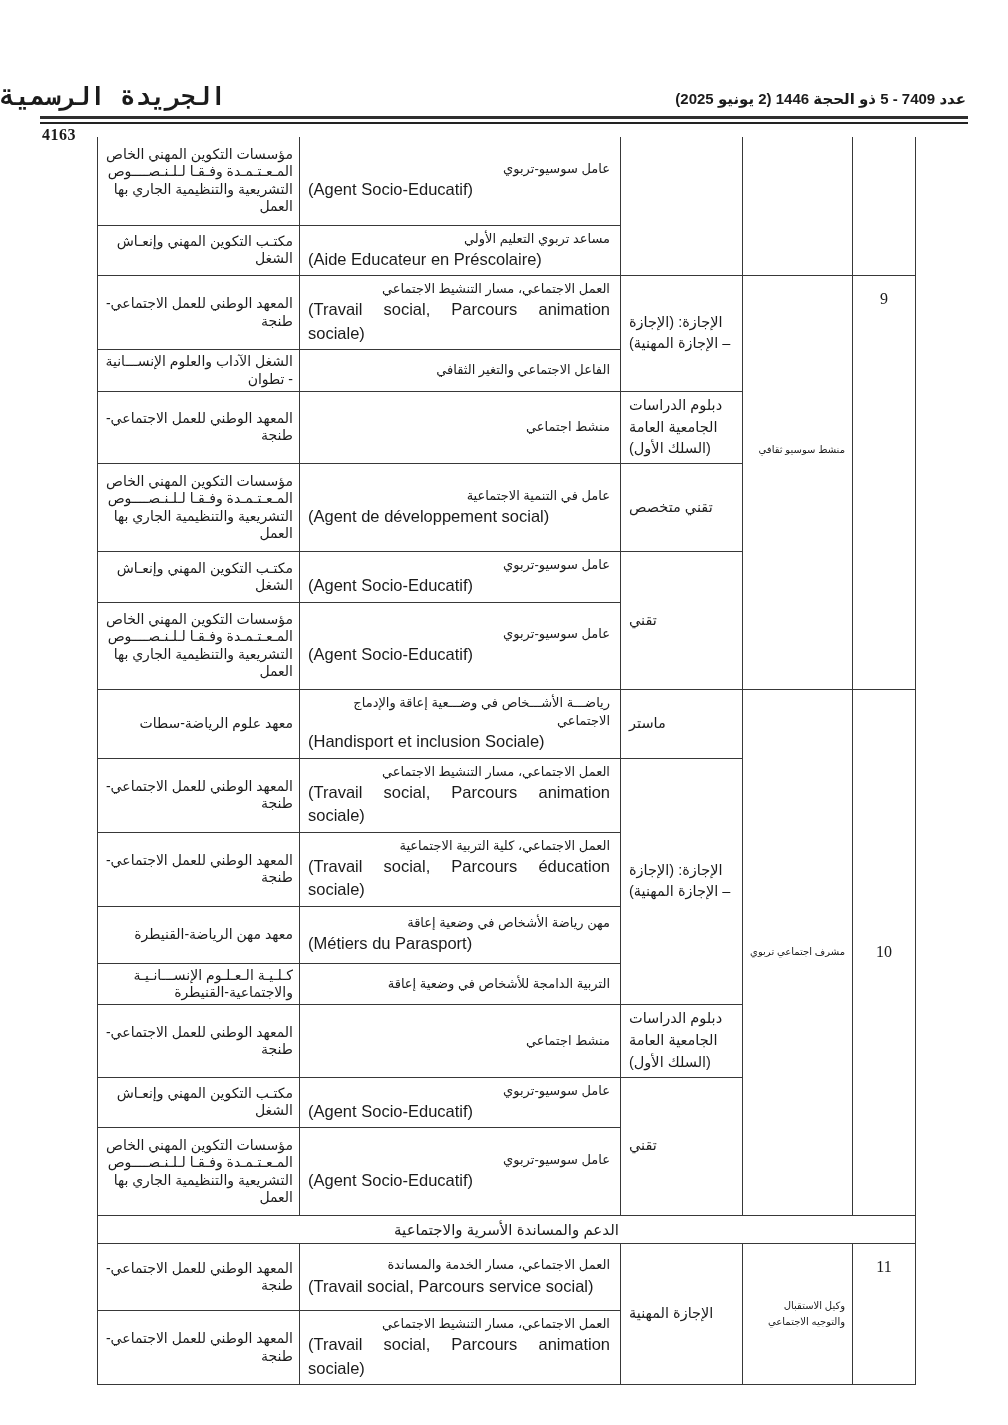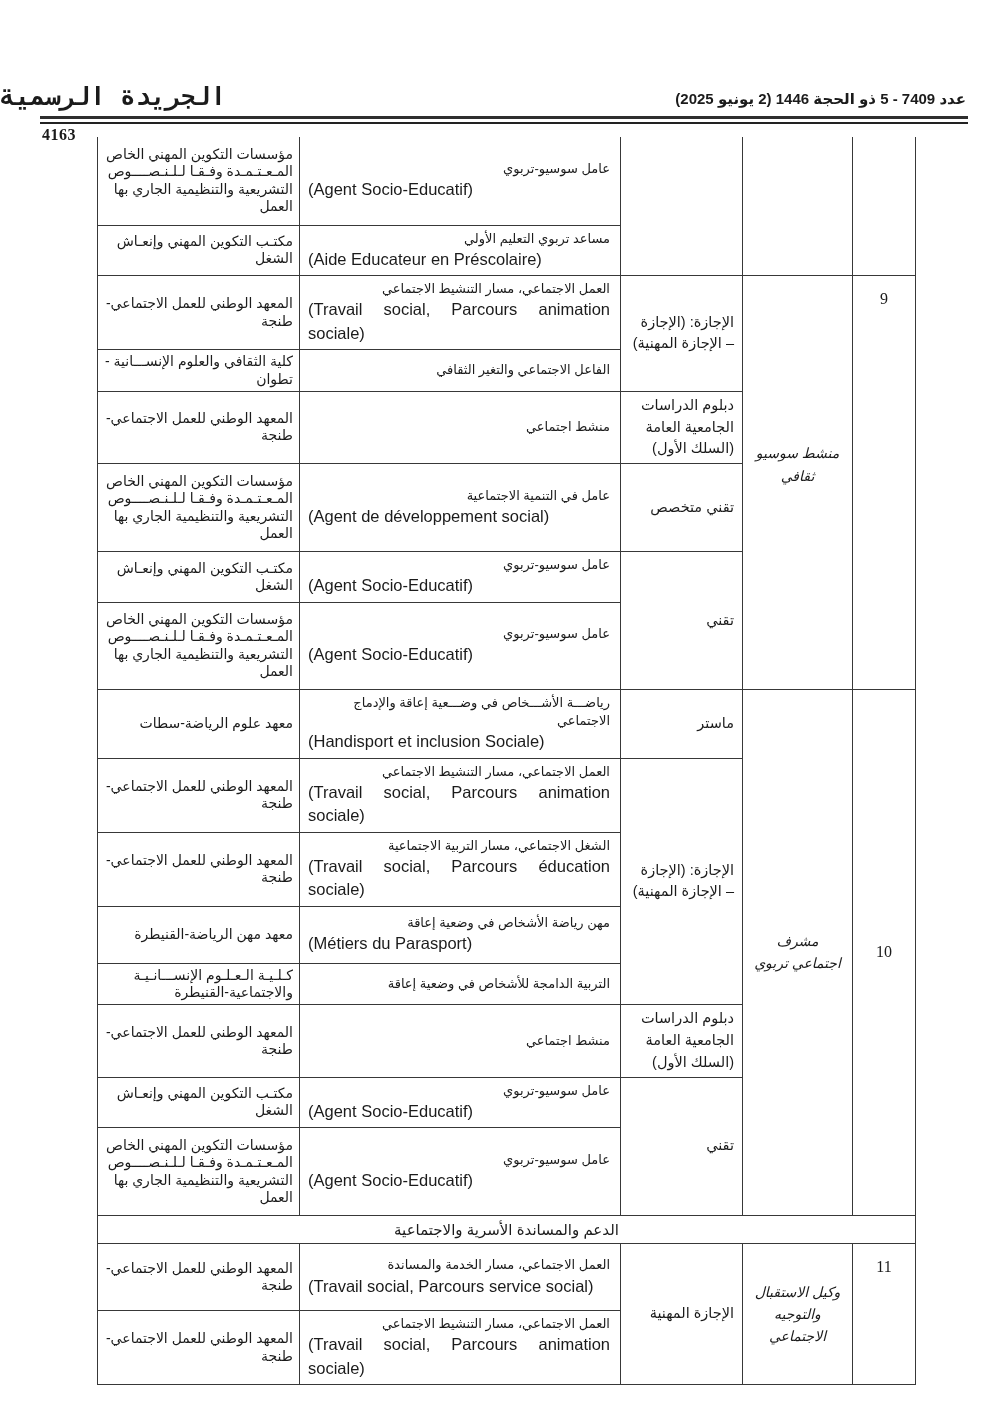--- a/index.html
+++ b/index.html
@@ -36,22 +36,22 @@
     border-left:1.6px solid #383838; border-right:1.6px solid #383838;
     border-bottom:1.6px solid #383838;
   }
   td { border:1.6px solid #383838; vertical-align:middle; padding:3px 7px; }
   td.nt { border-top:none; }
   .inst { font-size:14px; line-height:1.24; text-align:right; direction:rtl; padding:3px 6px; }
   .spec { padding:4px 10px 4px 8px; }
   .ar  { display:block; direction:rtl; text-align:right; font-size:13px; line-height:1.4; }
   .fr  { display:block; direction:ltr; text-align:justify; text-align-last:left;
          font-size:16.5px; line-height:1.42; font-family:"Liberation Sans",sans-serif; }
-  .dip { font-size:14.5px; text-align:right; line-height:1.5; direction:rtl; padding:3px 8px;margin-left:15px; }
-  .job { font-size:14px; text-align:center; line-height:1.6; direction:rtl;font-style:italic; }
+  .dip { font-size:14.5px; text-align:left; line-height:1.5; direction:rtl; padding:3px 8px;margin-left:15px; }
+  .job { font-size:10px; line-height:1.6; direction:rtl; }
   .num { font-size:16px; text-align:center;
          font-family:"Liberation Serif","DejaVu Serif",serif; }
   .vtop { vertical-align:top; }
   .pt14 { padding-top:14px; }
   .pt166 { padding-top:166px; }
   .sep-row td {
     font-weight:normal; text-align:center; font-size:15px; direction:rtl; padding:2px;
   }
 </style>
 </head>
@@ -97,21 +97,21 @@
     <td class="spec">
       <span class="ar">العمل الاجتماعي، مسار التنشيط الاجتماعي</span>
       <span class="fr">(Travail social, Parcours animation sociale)</span>
     </td>
     <td class="inst">المعهد الوطني للعمل الاجتماعي-طنجة</td>
   </tr>
   <tr style="height:37px">
     <td class="spec">
       <span class="ar">الفاعل الاجتماعي والتغير الثقافي</span>
     </td>
-    <td class="inst">كلية الثقافي والعلوم الإنســـانية - تطوان</td>
+    <td class="inst">الشغل الآداب والعلوم الإنســـانية - تطوان</td>
   </tr>
   <tr style="height:53px">
     <td class="dip">دبلوم الدراسات الجامعية العامة (السلك الأول)</td>
     <td class="spec">
       <span class="ar">منشط اجتماعي</span>
     </td>
     <td class="inst">المعهد الوطني للعمل الاجتماعي-طنجة</td>
   </tr>
   <tr style="height:88px">
     <td class="dip">تقني متخصص</td>
@@ -150,21 +150,21 @@
   <tr style="height:73px">
     <td class="dip" rowspan="4">الإجازة: (الإجازة – الإجازة المهنية)</td>
     <td class="spec">
       <span class="ar">العمل الاجتماعي، مسار التنشيط الاجتماعي</span>
       <span class="fr">(Travail social, Parcours animation sociale)</span>
     </td>
     <td class="inst">المعهد الوطني للعمل الاجتماعي-طنجة</td>
   </tr>
   <tr style="height:73px">
     <td class="spec">
-      <span class="ar">الشغل الاجتماعي، مسار التربية الاجتماعية</span>
+      <span class="ar">العمل الاجتماعي، كلية التربية الاجتماعية</span>
       <span class="fr">(Travail social, Parcours éducation sociale)</span>
     </td>
     <td class="inst">المعهد الوطني للعمل الاجتماعي-طنجة</td>
   </tr>
   <tr style="height:57px">
     <td class="spec">
       <span class="ar">مهن رياضة الأشخاص في وضعية إعاقة</span>
       <span class="fr">(Métiers du Parasport)</span>
     </td>
     <td class="inst">معهد مهن الرياضة-القنيطرة</td>

